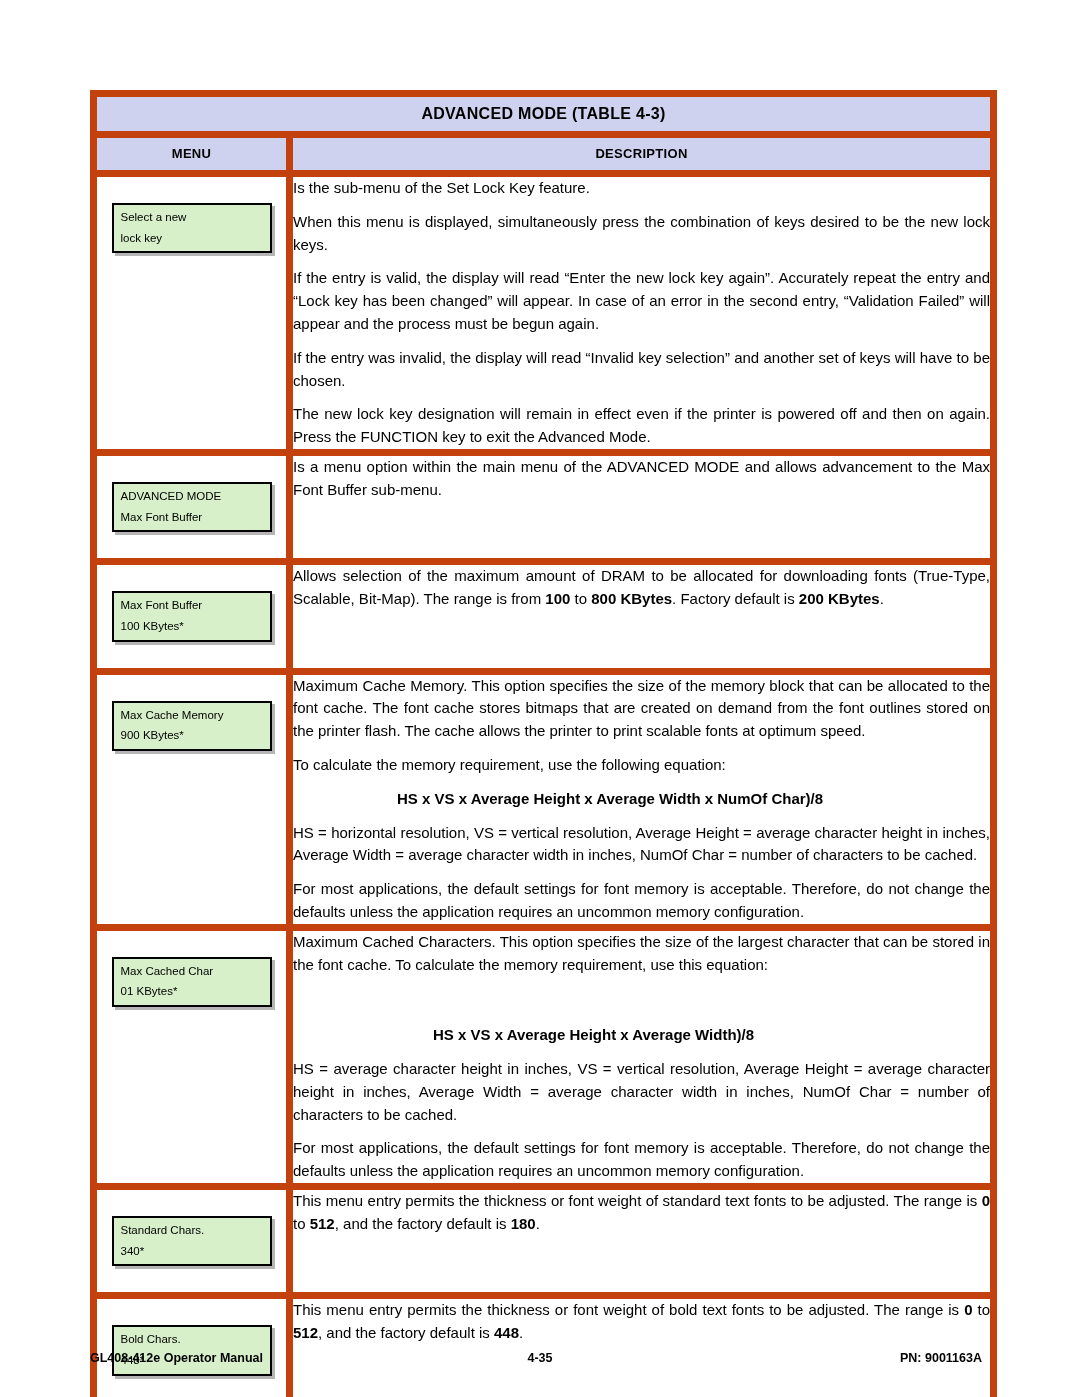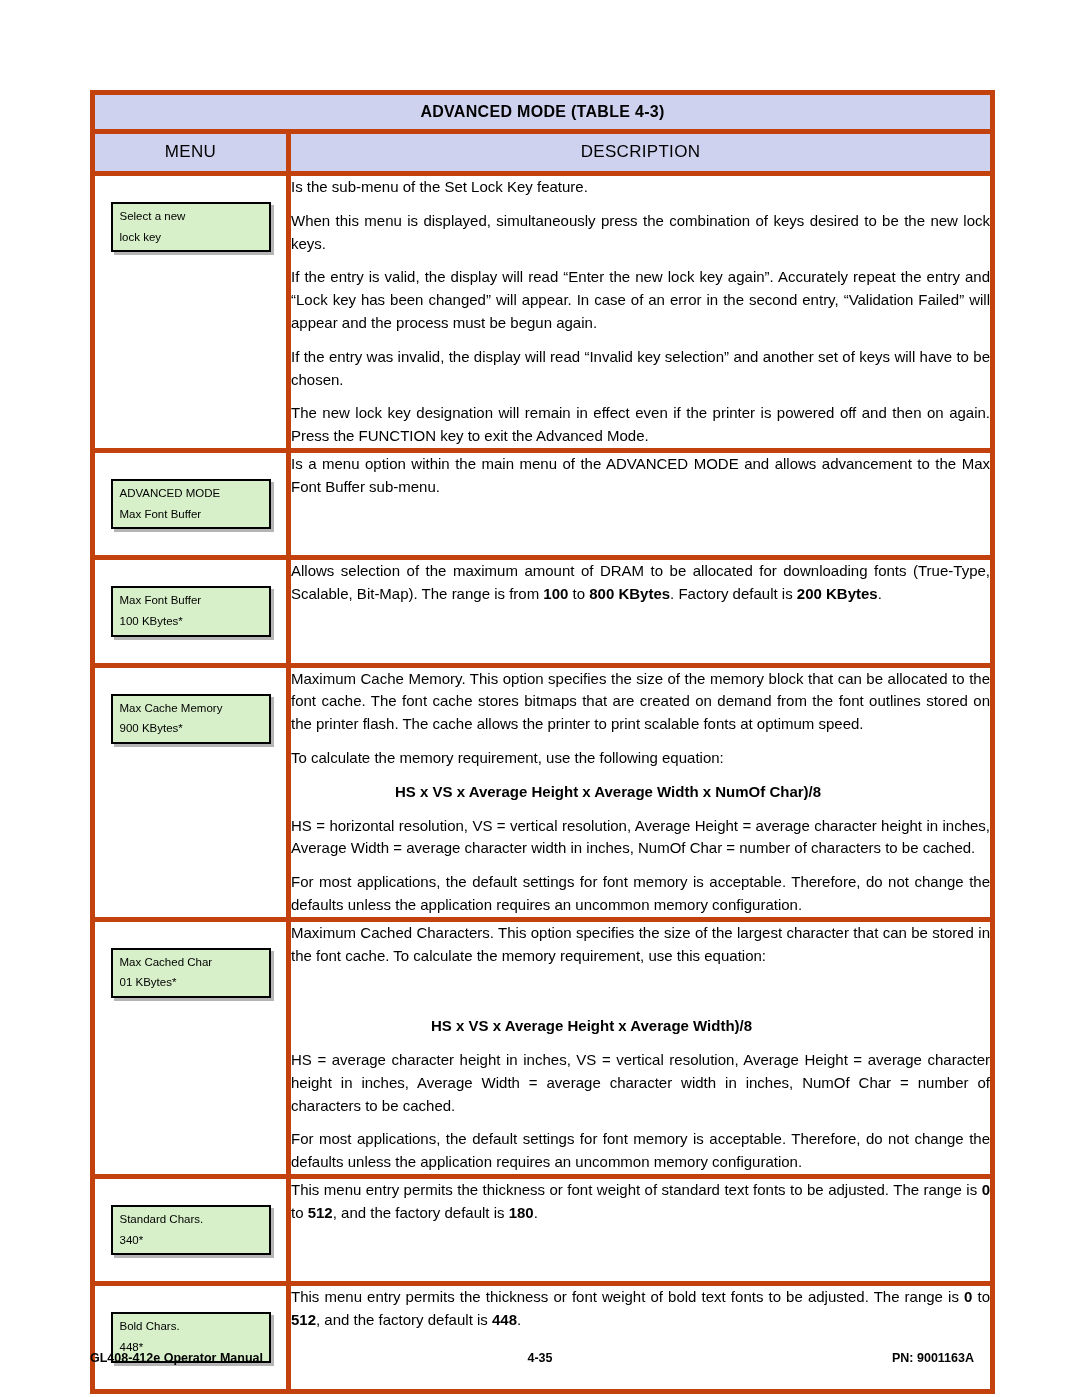--- a/index.html
+++ b/index.html
@@ -32,37 +32,37 @@
   }
   .doc-table {
     position: absolute;
     top: 90px;
     left: 90px;
     width: 900px;
     border-collapse: collapse;
     table-layout: fixed;
   }
   .doc-table td, .doc-table th {
-    border: 5px solid #c2410c;
+    border: 7px solid #c2410c;
     vertical-align: top;
     padding: 0;
   }
   .title-row td {
     background: #cfd2ef;
     text-align: center;
     font-size: 16px;
     font-weight: bold;
     padding: 8px 0 8px 0;
     letter-spacing: 0.3px;
   }
   .head-row td {
     background: #cfd2ef;
     text-align: center;
-    font-size: 17px;
-    font-weight: normal;
+    font-size: 13px;
+    font-weight: bold;
     padding: 8px 0 9px 0;
     letter-spacing: 0.3px;
   }
   .col-menu { width: 196px; }
   .col-desc { width: 704px; }
 
   .menu-cell {
     padding: 0;
     position: relative;
   }
@@ -128,21 +128,21 @@
   .footer {
     position: absolute;
     bottom: 46px;
     left: 90px;
     width: 900px;
     font-size: 12.5px;
     font-weight: bold;
   }
   .footer .left { position: absolute; left: 0; top: 0; }
   .footer .center { position: absolute; left: 0; width: 900px; text-align: center; top: 0; }
-  .footer .right { position: absolute; right: 16px; top: 0; }
+  .footer .right { position: absolute; right: 8px; top: 0; }
 </style>
 </head>
 <body>
 
 <div class="page">
 
 
   <table class="doc-table">
     <colgroup>
       <col class="col-menu">

